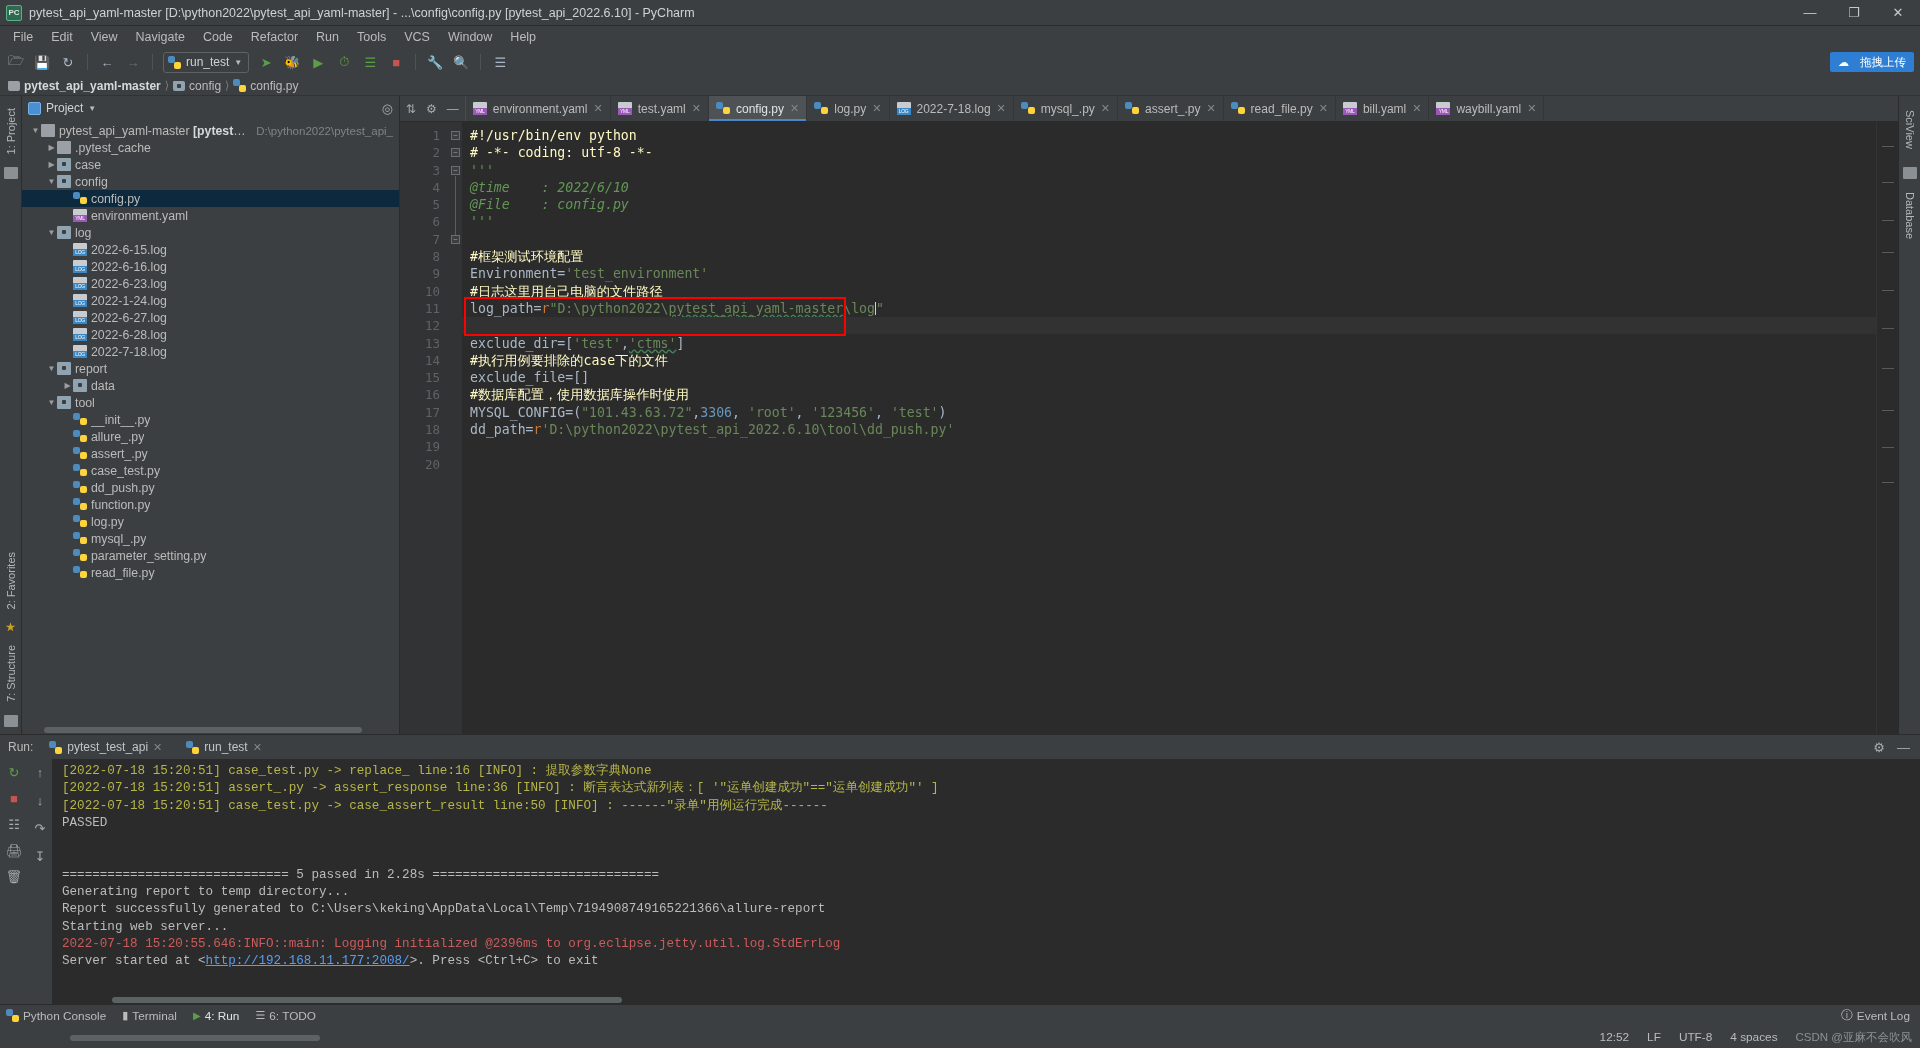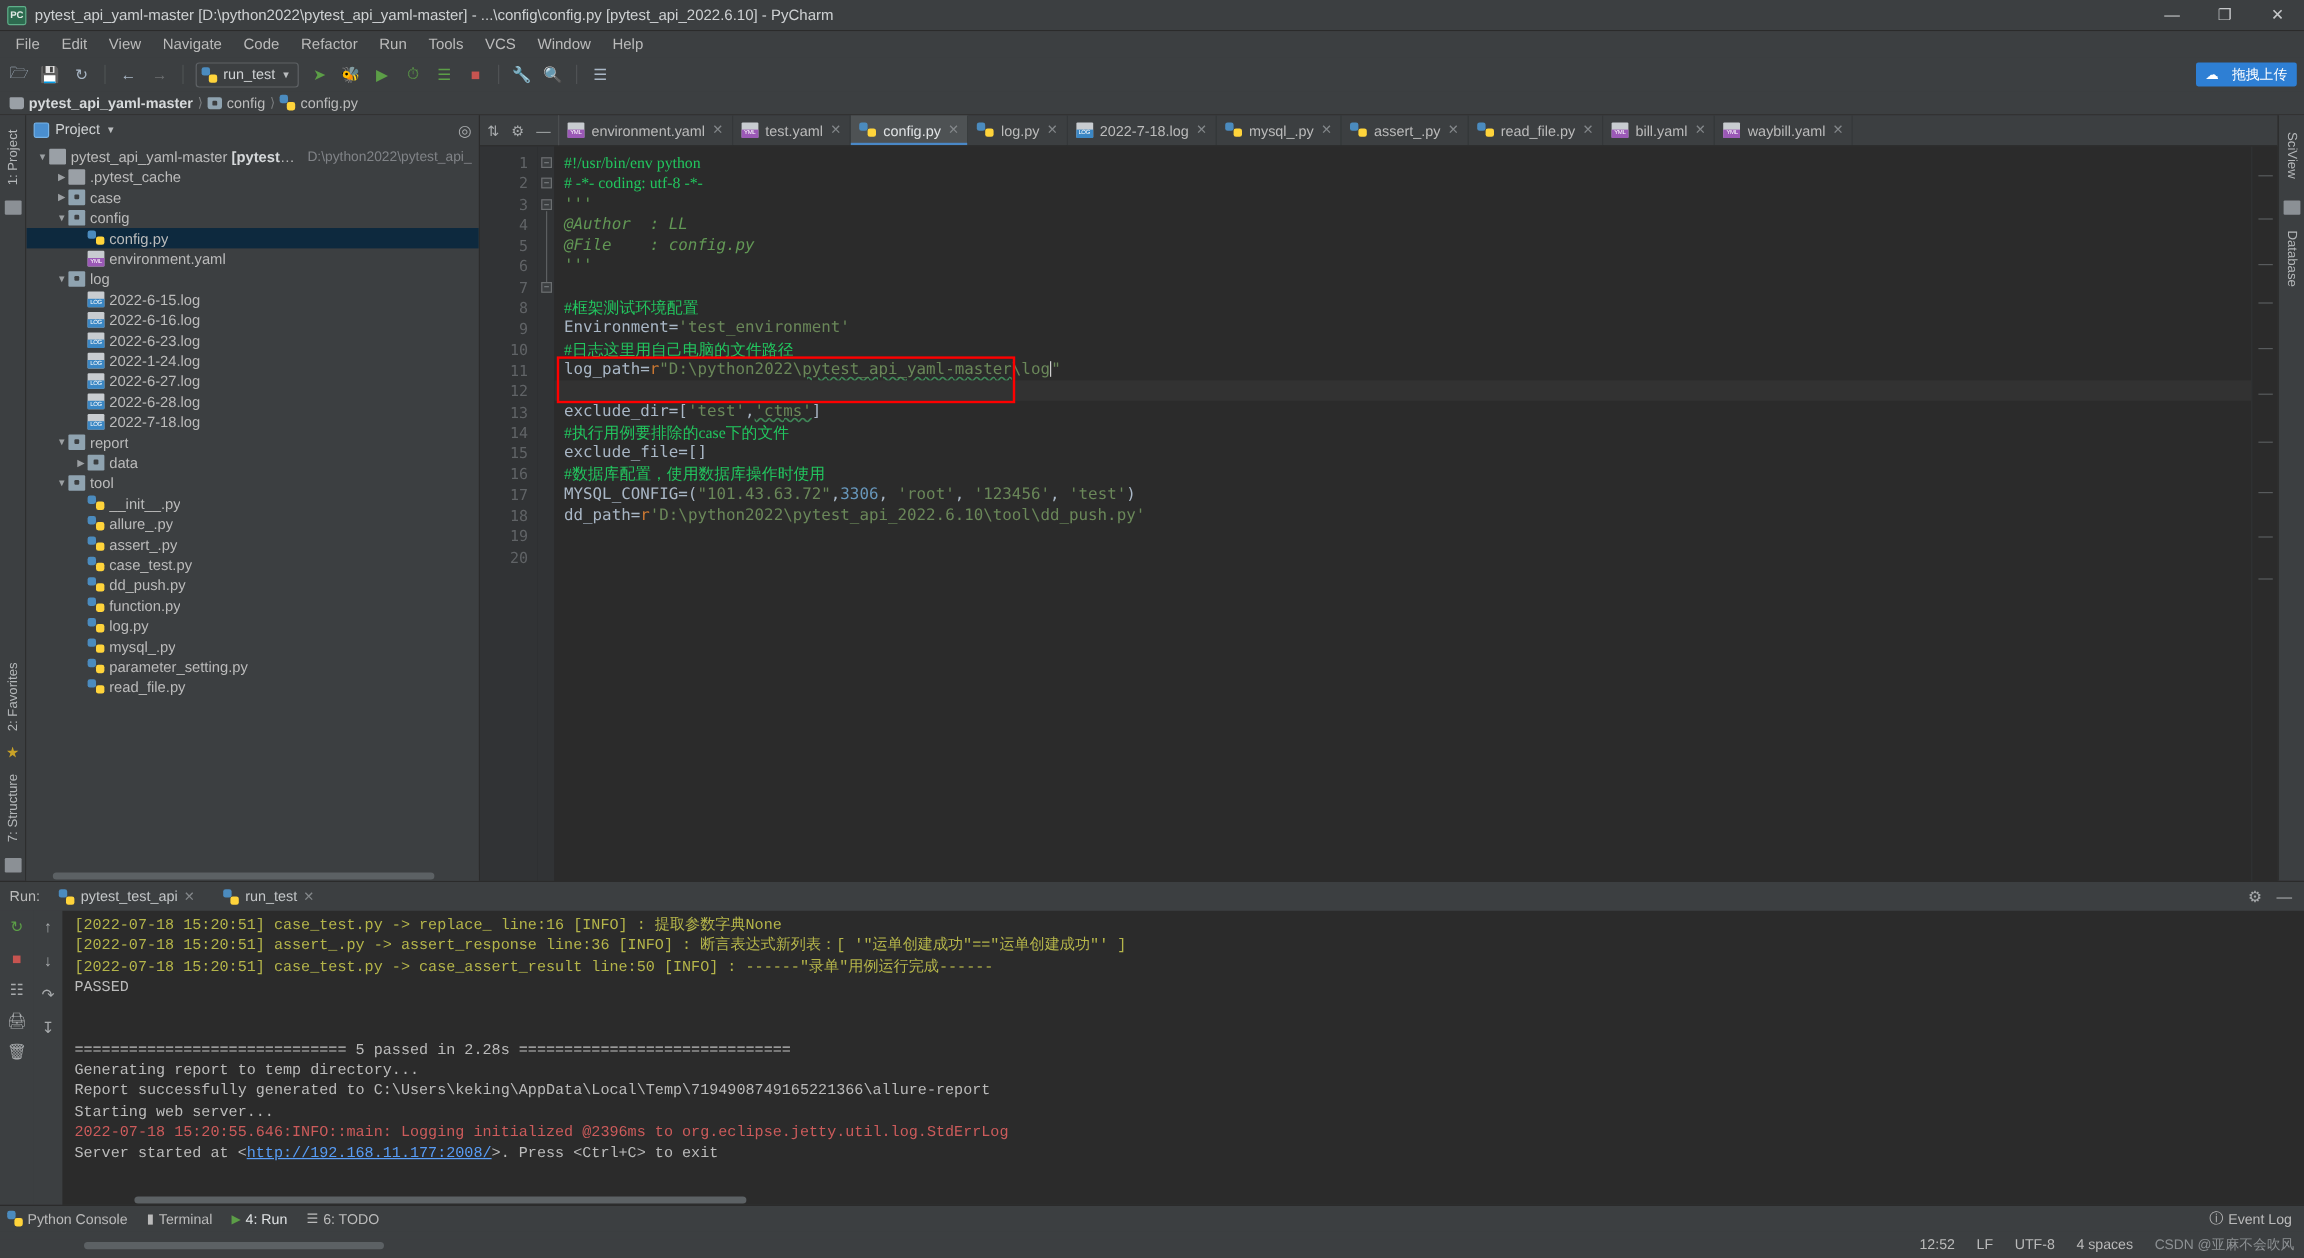--- a/index.html
+++ b/index.html
@@ -176,21 +176,21 @@
   .fold {
     position: absolute; left: 3px; width: 9px; height: 9px; border: 1px solid #6b6e70;
     background: #3c3f41; font-size: 8px; line-height: 7px; text-align: center; color: #9b9fa2;
   }
   .foldline { position: absolute; left: 7px; width: 1px; background: #5c5f61; }
   .code {
     flex: 1; background: #2b2b2b; font-family: "DejaVu Sans Mono", monospace;
     font-size: 13.2px; padding: 5px 0 0 8px; position: relative; overflow: hidden; min-width: 0;
   }
   .code .ln { height: 17.3px; line-height: 17.3px; white-space: pre; }
-  .cm { color: #22c55e; font-family: Liberation Serif, serif; }
+  .cm { color: #fef9c3; }
   .kw { color: #cc7832; }
   .str { color: #6a8759; }
   .num { color: #6897bb; }
   .var { color: #a9b7c6; }
   .doc { color: #629755; font-style: italic; }
   .typo { text-decoration: underline; text-decoration-style: wavy; text-decoration-color: #3f8758; }
   .caretline { position: absolute; left: 0; right: 0; height: 17.3px; background: #323232; }
   .redbox {
     position: absolute; border: 2px solid #ff0000; pointer-events: none;
   }
@@ -584,21 +584,21 @@
           <div class="foldline" style="top:54px;height:62px"></div>
           <div class="fold" style="top:113px">−</div>
         </div>
 
         <div class="code">
           <div class="caretline" style="top:194.6px"></div>
 
           <div class="ln"><span class="cm">#!/usr/bin/env python</span></div>
           <div class="ln"><span class="cm"># -*- coding: utf-8 -*-</span></div>
           <div class="ln"><span class="doc">'''</span></div>
-          <div class="ln"><span class="doc">@Author  : LL</span></div>
+          <div class="ln"><span class="doc">@time    : 2022/6/10</span></div>
           <div class="ln"><span class="doc">@File    : config.py</span></div>
           <div class="ln"><span class="doc">'''</span></div>
           <div class="ln"><span></span></div>
           <div class="ln"><span class="cm">#框架测试环境配置</span></div>
           <div class="ln"><span class="var">Environment</span><span class="var">=</span><span class="str">'test_environment'</span></div>
           <div class="ln"><span class="cm">#日志这里用自己电脑的文件路径</span></div>
           <div class="ln"><span class="var">log_path</span><span class="var">=</span><span class="kw">r</span><span class="str">"D:\python2022\</span><span class="str typo">pytest_api_yaml-master</span><span class="str">\log</span><span class="cursor-bar"></span><span class="str">"</span></div>
           <div class="ln"><span class="cm">#执行用例要排除的case下的二级目录</span></div>
           <div class="ln"><span class="var">exclude_dir</span><span class="var">=[</span><span class="str">'test'</span><span class="var">,</span><span class="str typo">'ctms'</span><span class="var">]</span></div>
           <div class="ln"><span class="cm">#执行用例要排除的case下的文件</span></div>

